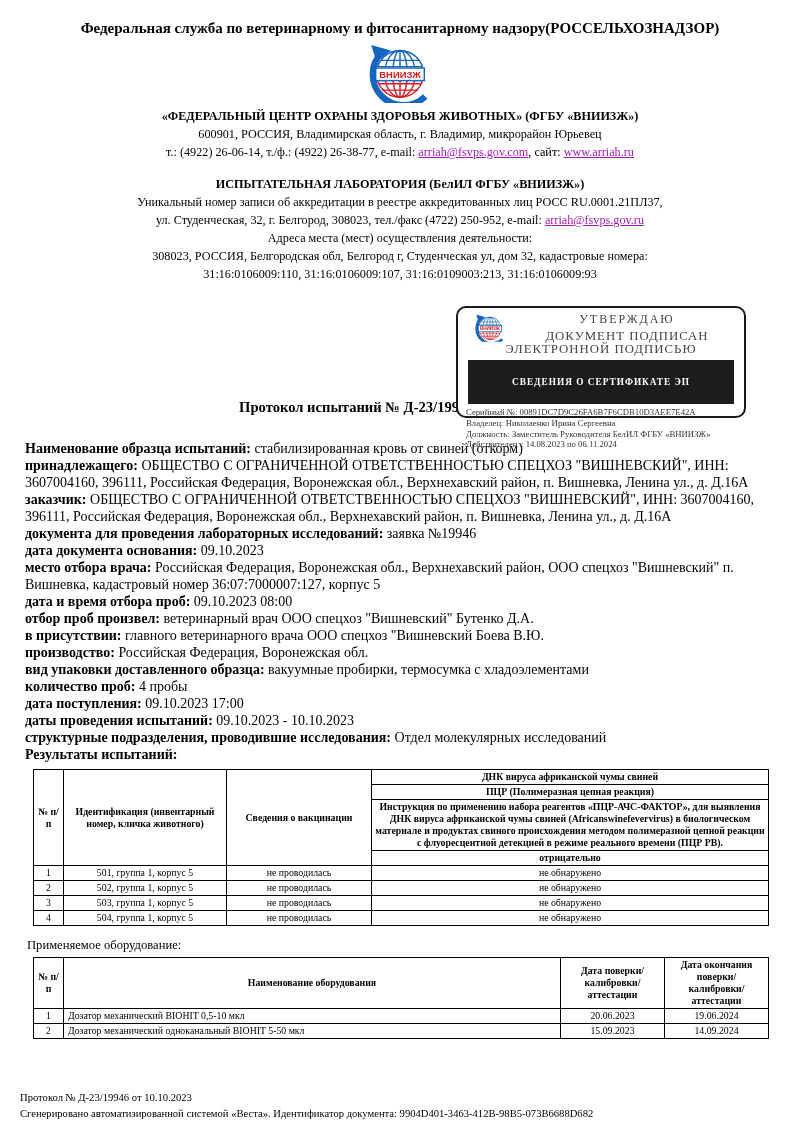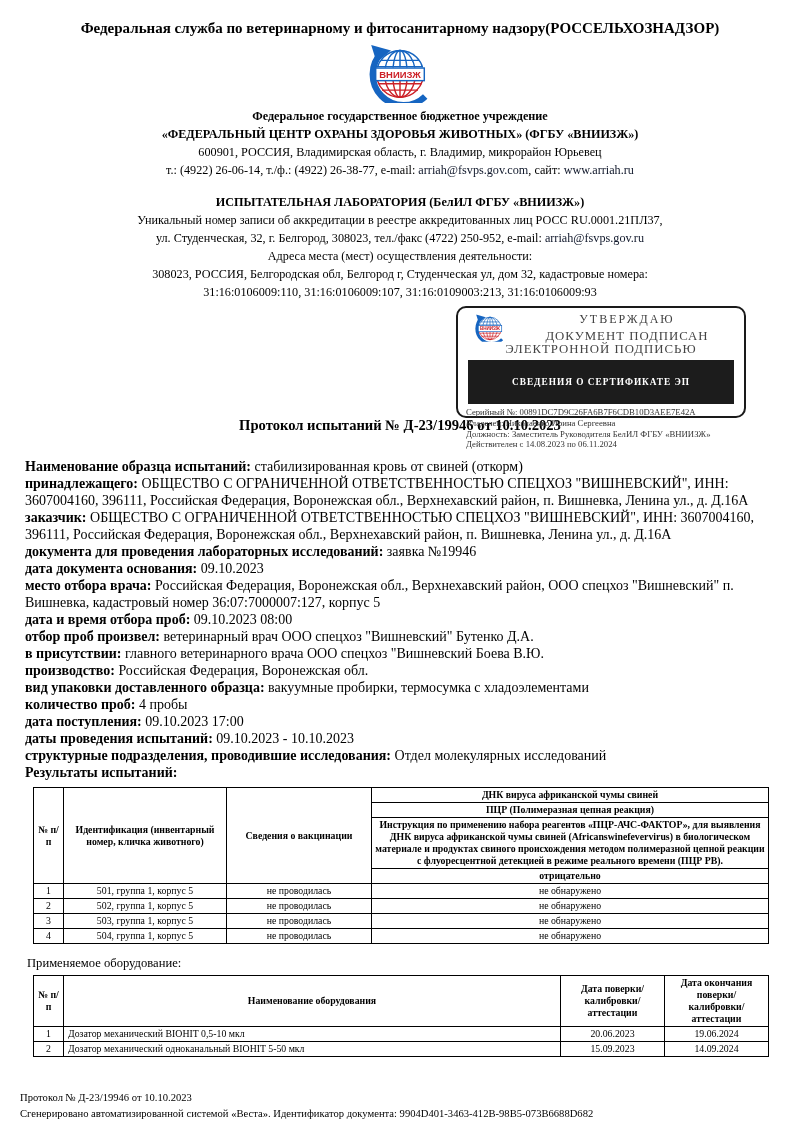--- a/index.html
+++ b/index.html
@@ -4,21 +4,21 @@
 <style>
   html,body{margin:0;padding:0;background:#e8e8e8;}
   .page{position:relative;width:800px;height:1132px;background:#fff;margin:0 auto;
         font-family:"Liberation Serif","DejaVu Serif",serif;color:#000;overflow:hidden;}
   .inner{padding:18px 25px 0 25px;}
   .c{text-align:center;}
   .hdr-agency{font-weight:bold;font-size:15px;margin:2px 0 6px 0;}
   .logo-wrap{display:flex;justify-content:center;margin:2px 0 4px 0;}
   .hdr-line{font-size:12.2px;line-height:18px;}
   .hdr-bold{font-weight:bold;}
-  a.doclink{color:#0f172a;cursor:pointer;}
+  a.doclink{color:#a21caf;text-decoration:underline;cursor:pointer;}
   .gap14{height:14px;}
   
   .stamp{position:absolute;left:456px;top:306px;width:290px;height:112px;
          border:2px solid #1a1a1a;border-radius:10px;background:#fff;box-sizing:border-box;
          padding:4px 6px 2px 6px;color:#333;}
   .stamp-top{display:flex;align-items:center;}
   .stamp-logo{width:52px;flex:0 0 52px;}
   .stamp-head{flex:1;text-align:center;}
   .stamp-approve{font-size:12px;letter-spacing:2px;color:#404040;}
   .stamp-signed{font-size:12.8px;color:#444;letter-spacing:1px;line-height:15px;margin-top:2px;}
@@ -89,21 +89,20 @@
   <div class="inner">
 
     <div class="hdr-agency c">Федеральная служба по ветеринарному и фитосанитарному надзору(РОССЕЛЬХОЗНАДЗОР)</div>
 
     <div class="logo-wrap">
       <svg width="108" height="60">
           <use href="#logo-vniizh"></use>
         </svg>
     </div>
 
-    <div class="hdr-line hdr-bold c">Федеральное государственное бюджетное учреждение</div>
     <div class="hdr-line hdr-bold c">«ФЕДЕРАЛЬНЫЙ ЦЕНТР ОХРАНЫ ЗДОРОВЬЯ ЖИВОТНЫХ» (ФГБУ «ВНИИЗЖ»)</div>
     <div class="hdr-line c">600901, РОССИЯ, Владимирская область, г. Владимир, микрорайон Юрьевец</div>
     <div class="hdr-line c"><span>т.: (4922) 26-06-14, т./ф.: (4922) 26-38-77, e-mail: </span><a class="doclink">arriah@fsvps.gov.com</a><span>, сайт: </span><a class="doclink">www.arriah.ru</a></div>
 
     <div class="gap14"></div>
     <div class="hdr-line hdr-bold c">ИСПЫТАТЕЛЬНАЯ ЛАБОРАТОРИЯ (БелИЛ ФГБУ «ВНИИЗЖ»)</div>
     <div class="hdr-line c">Уникальный номер записи об аккредитации в реестре аккредитованных лиц РОСС RU.0001.21ПЛ37,</div>
     <div class="hdr-line c"><span>ул. Студенческая, 32, г. Белгород, 308023, тел./факс (4722) 250-952, e-mail: </span><a class="doclink">arriah@fsvps.gov.ru</a></div>
     <div class="hdr-line c">Адреса места (мест) осуществления деятельности:</div>
     <div class="hdr-line c">308023, РОССИЯ, Белгородская обл, Белгород г, Студенческая ул, дом 32, кадастровые номера:</div>

